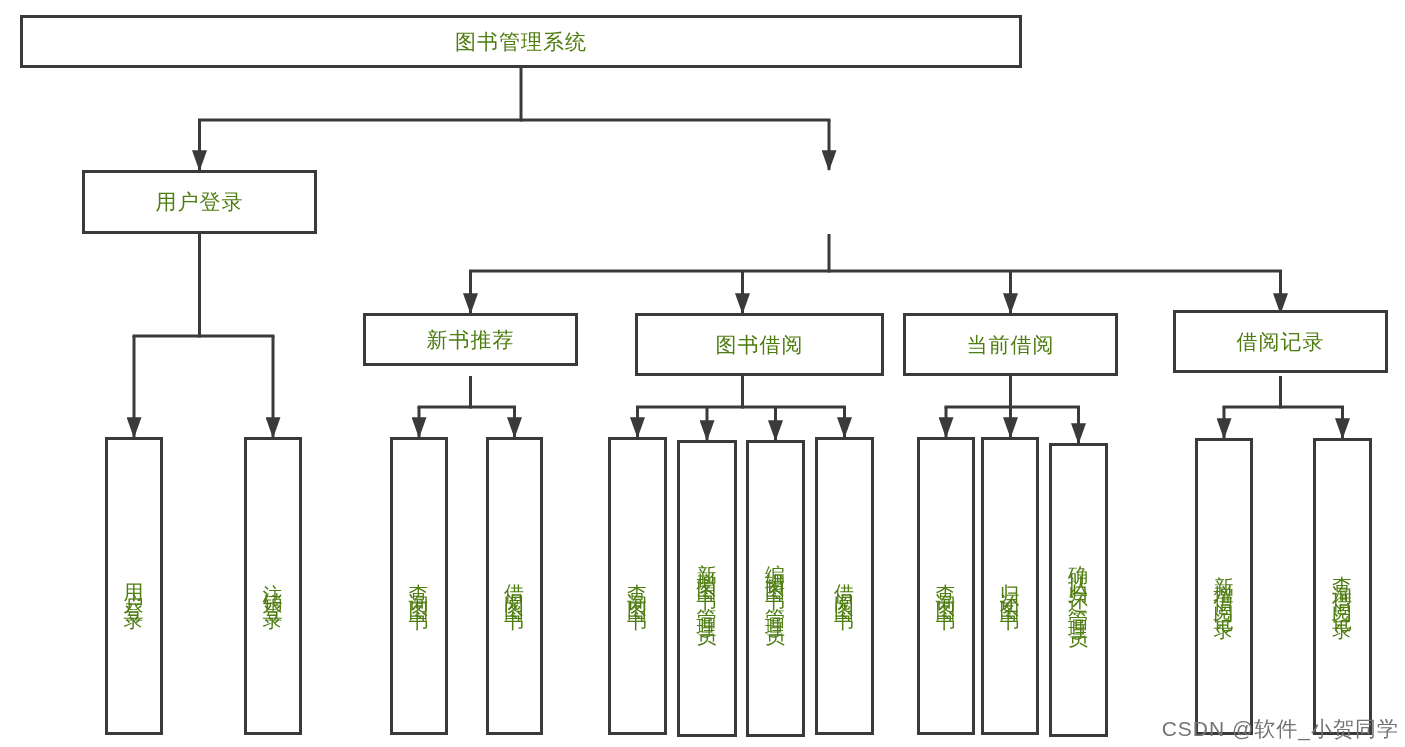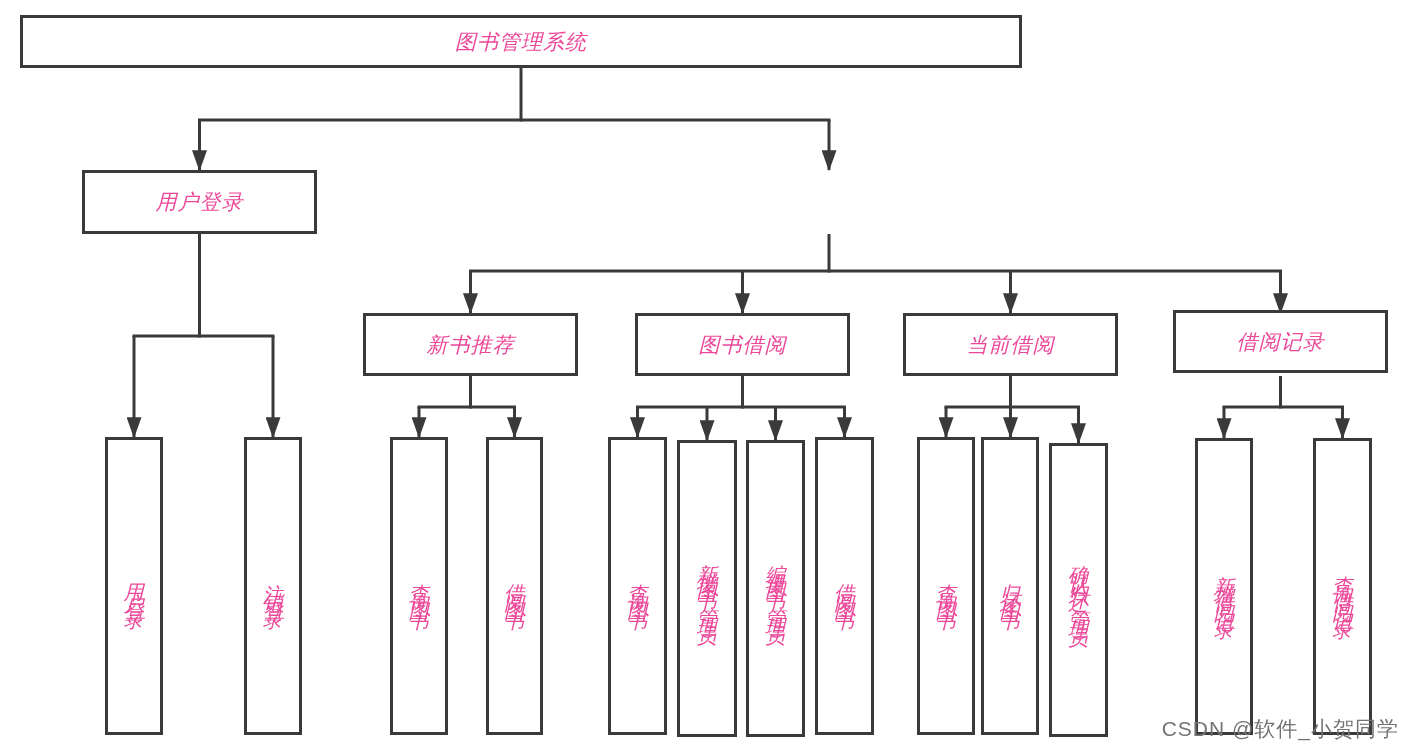--- a/index.html
+++ b/index.html
@@ -20,26 +20,25 @@
     left: 0;
     top: 0;
     width: 1405px;
     height: 747px;
   }
   .node {
     position: absolute;
     box-sizing: border-box;
     border: 3px solid #3a3a3a;
     background: #ffffff;
-    color: #ec4899;
+    color: #4d7c0f;
     display: flex;
     align-items: center;
     justify-content: center;
     text-align: center;
-    font-style: italic;
   }
   .h-node {
     font-size: 21px;
     letter-spacing: 1px;
     white-space: nowrap;
   }
   .v-node {
     writing-mode: vertical-rl;
     text-orientation: mixed;
     font-size: 20px;
@@ -109,22 +108,22 @@
       <path d="M1222.5,407 H1344"></path>
       <path d="M1224,407 V438" marker-end="url(#arrow)"></path>
       <path d="M1342.5,407 V438" marker-end="url(#arrow)"></path>
     </g>
   </svg>
 
   <div class="node h-node" style="left:20px;top:15px;width:1002px;height:53px;">图书管理系统</div>
 
   <div class="node h-node" style="left:82px;top:170px;width:235px;height:64px;">用户登录</div>
 
-  <div class="node h-node" style="left:363px;top:313px;width:215px;height:63px;">新书推荐</div>
-  <div class="node h-node" style="left:635px;top:313px;width:215px;height:63px;">图书借阅</div>
+  <div class="node h-node" style="left:363px;top:313px;width:215px;height:53px;">新书推荐</div>
+  <div class="node h-node" style="left:635px;top:313px;width:249px;height:63px;">图书借阅</div>
   <div class="node h-node" style="left:903px;top:313px;width:215px;height:63px;text-align:center;">当前借阅</div>
   <div class="node h-node" style="left:1173px;top:310px;width:215px;height:63px;">借阅记录</div>
 
   <div class="node v-node" style="left:105px;top:437px;width:58px;height:298px;">用户登录</div>
   <div class="node v-node" style="left:244px;top:437px;width:58px;height:298px;">注销登录</div>
 
   <div class="node v-node" style="left:390px;top:437px;width:58px;height:298px;">查询图书</div>
   <div class="node v-node" style="left:486px;top:437px;width:57px;height:298px;">借阅图书</div>
 
   <div class="node v-node" style="left:608px;top:437px;width:59px;height:298px;">查询图书</div>

